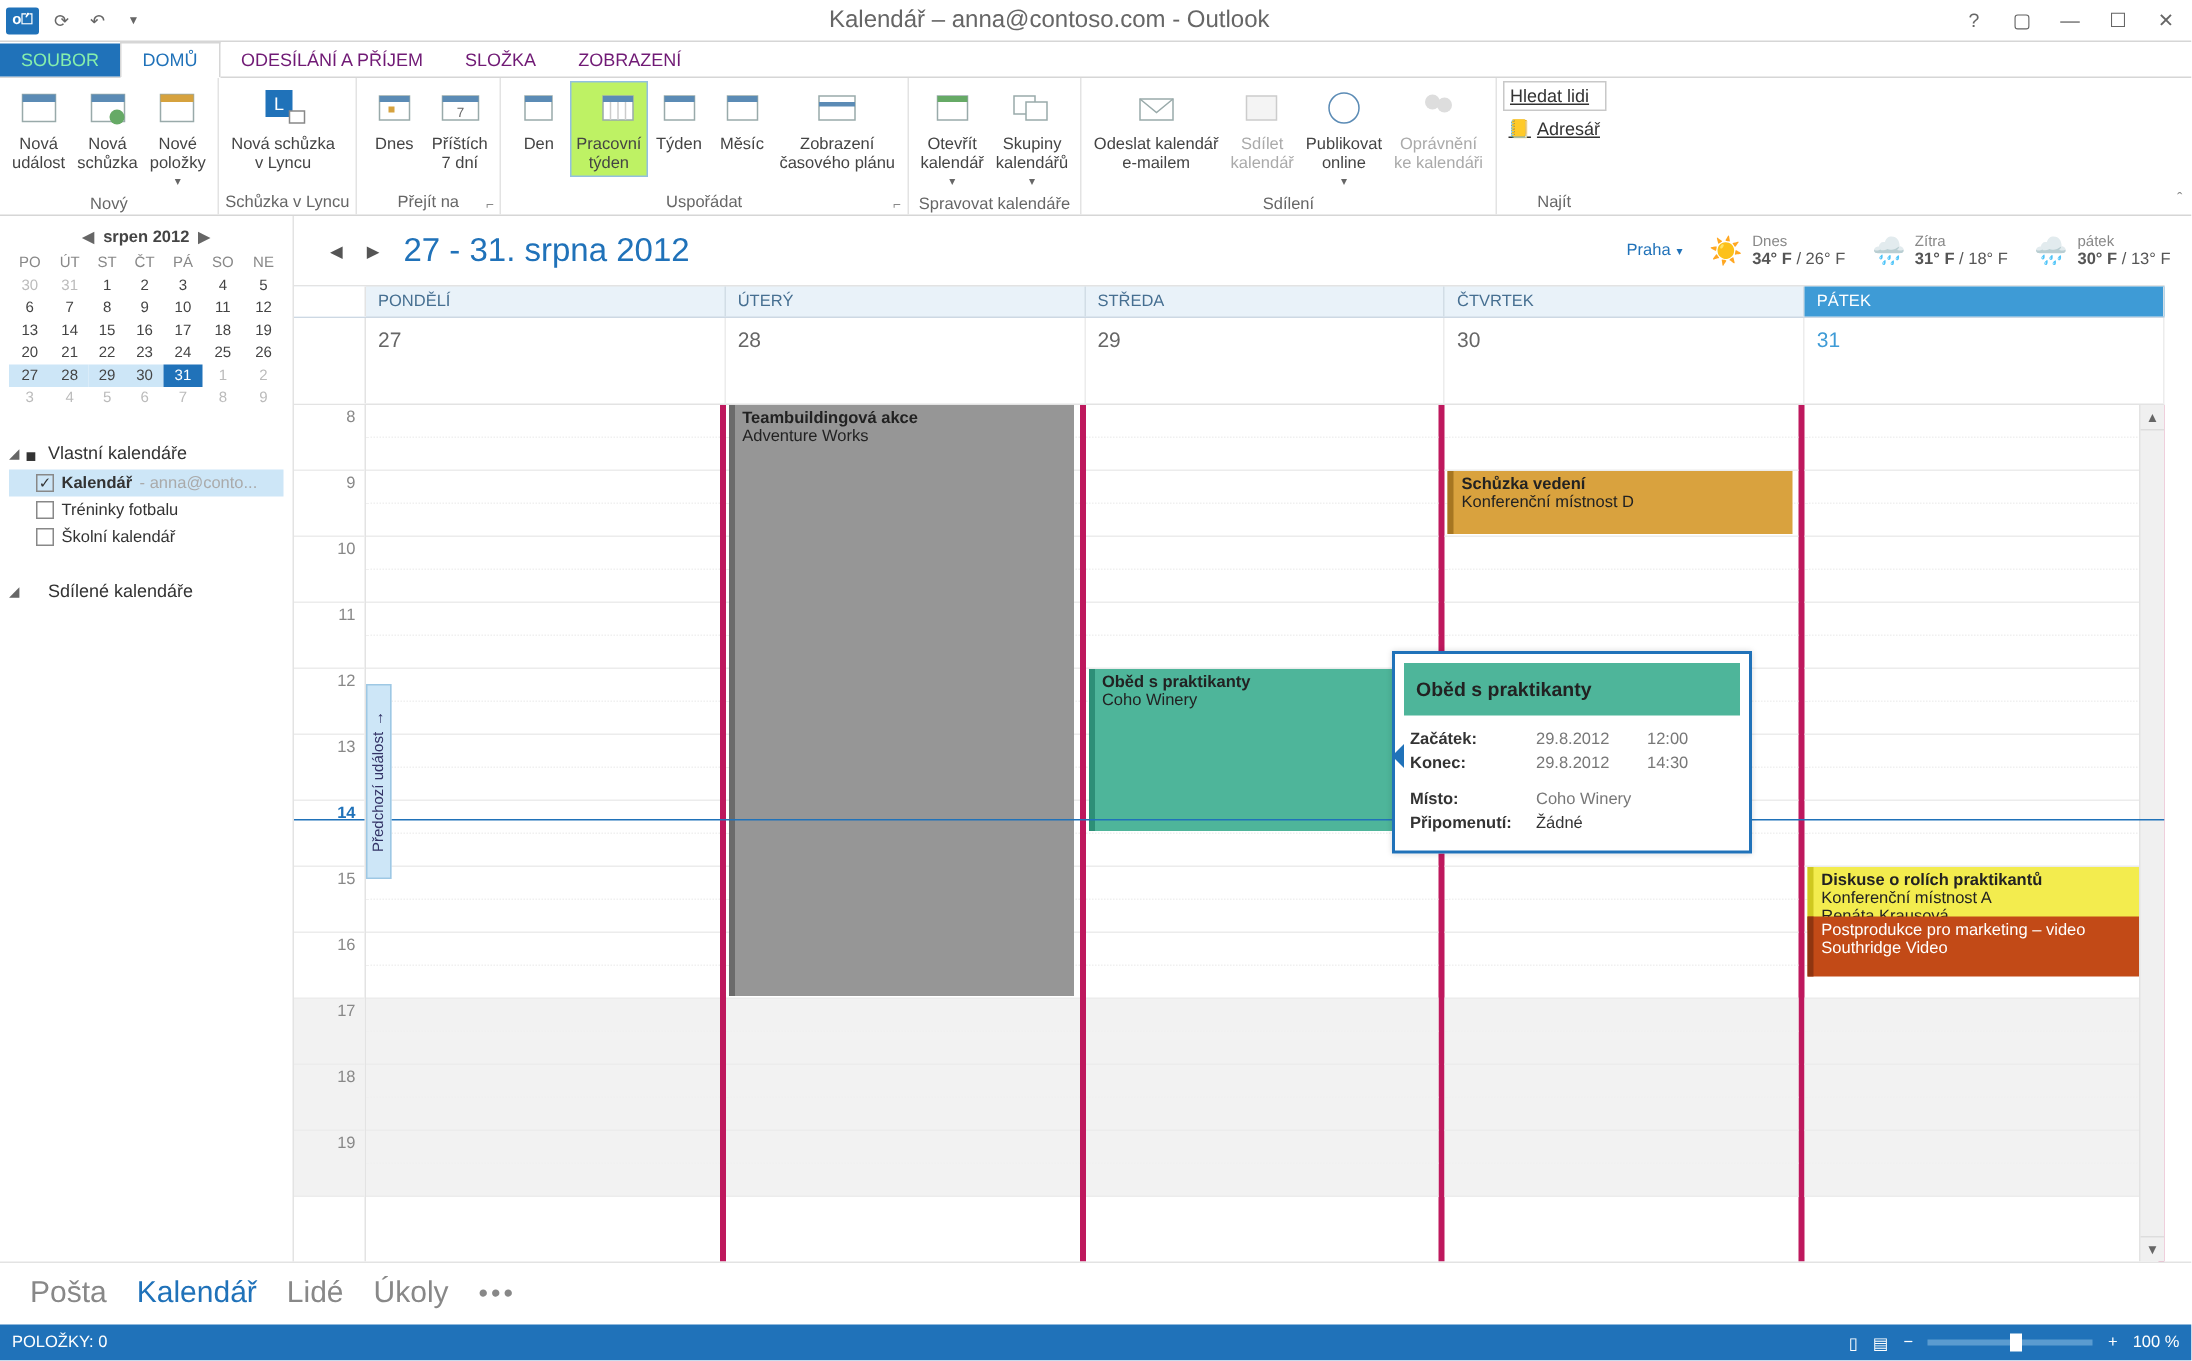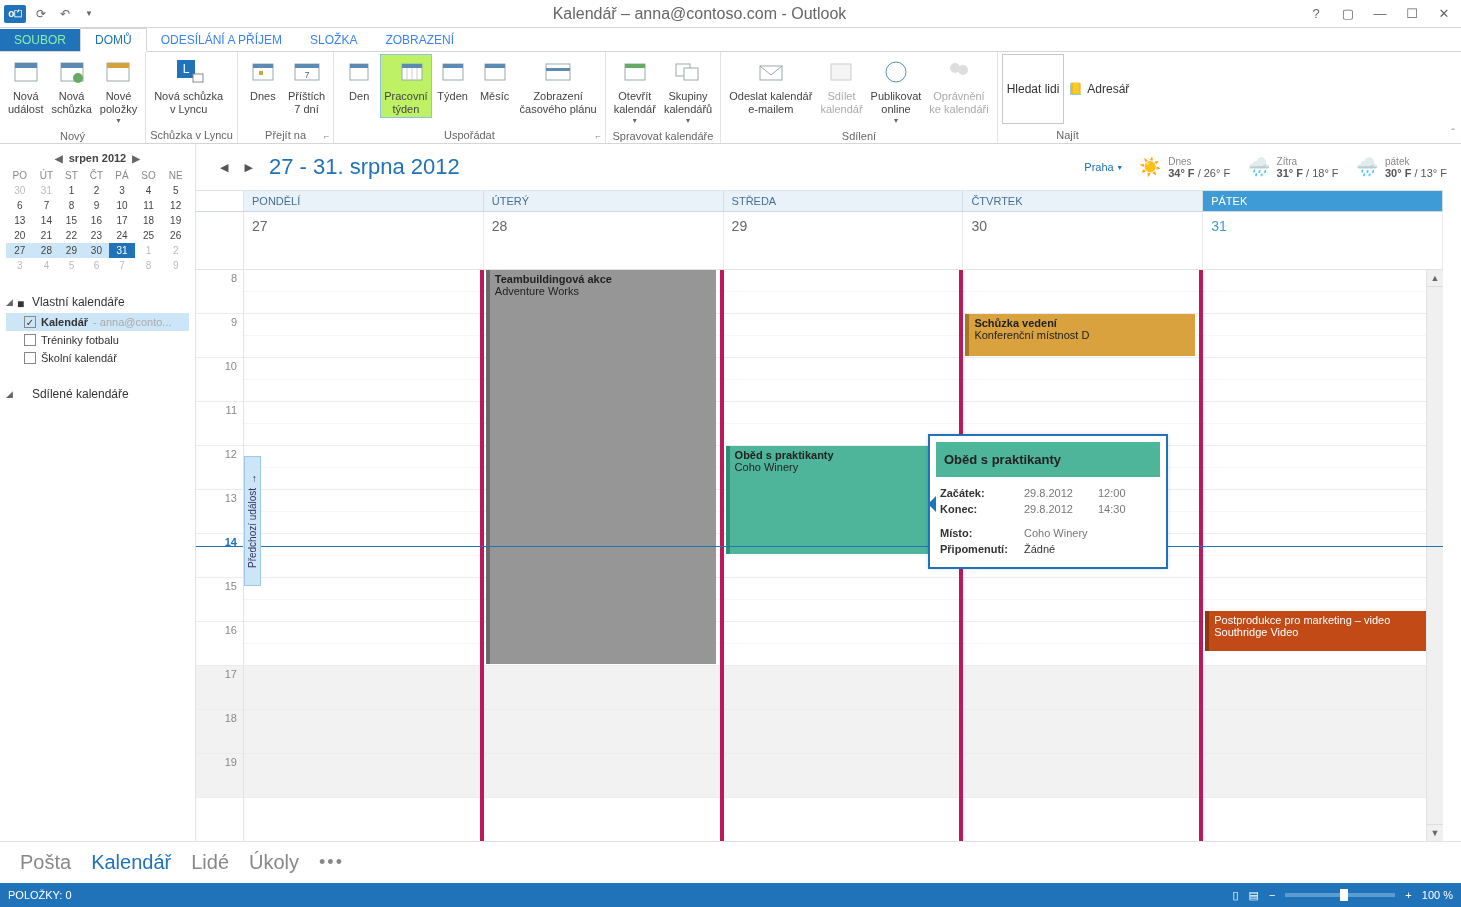--- a/index.html
+++ b/index.html
@@ -10,21 +10,21 @@
 .titlebar-left { display: flex; align-items: center; gap: 6px; padding-left: 4px; }
 .titlebar-icon { width: 22px; height: 18px; background:#2072b9; color:#fff; display:flex;align-items:center;justify-content:center;font-size:10px;font-weight:bold;border-radius:2px; }
 .titlebar-qat { display:flex; gap:6px; }
 .titlebar-qat span { width:18px;height:18px;display:flex;align-items:center;justify-content:center;color:#666;cursor:pointer; }
 .titlebar-center { flex:1; text-align:center; color:#666; font-size:16px; }
 .titlebar-right { display:flex; gap:2px; padding-right:2px; }
 .titlebar-right span { width:30px;height:22px;display:flex;align-items:center;justify-content:center;color:#666;cursor:pointer;font-size:13px; }
 
 
 .tabs { height: 24px; background: #fff; display: flex; align-items: flex-end; border-bottom: 1px solid #d6d6d6; }
-.tab { padding: 4px 14px; font-size: 12px; color: #3b82f6; cursor: pointer; }
+.tab { padding: 4px 14px; font-size: 12px; color: #701a75; cursor: pointer; }
 .tab.file { background:#2072b9; color:#86efac; }
 .tab.active { background:#fff; border:1px solid #d6d6d6; border-bottom:1px solid #fff; margin-bottom:-1px; color:#2072b9; }
 
 
 .ribbon { height: 92px; background:#fff; display:flex; border-bottom:1px solid #d6d6d6; position:relative; }
 .ribbon-group { display:flex; flex-direction:column; border-right:1px solid #e3e3e3; padding:2px 4px 0 4px; }
 .ribbon-group-items { display:flex; flex:1; align-items:flex-start; }
 .ribbon-group-label { text-align:center; font-size:11px; color:#666; padding:2px 0; position:relative; }
 .ribbon-group-label .expand { position:absolute; right:0; bottom:2px; font-size:9px; color:#888; }
 .rbtn { display:flex; flex-direction:column; align-items:center; justify-content:flex-start; padding:2px 4px; cursor:pointer; text-align:center; font-size:11px; line-height:1.2; color:#444; min-width:42px; }
@@ -366,21 +366,21 @@
               <circle cx="18" cy="12" r="5" fill="#ddd"></circle>
             </svg>
           </div>
           <span style="white-space:pre-line">Oprávnění
 ke kalendáři</span>
         </div>
     </div>
     <div class="ribbon-group-label">Sdílení</div>
   </div>
   <div class="ribbon-group" style="border-right:none;">
-    <div class="ribbon-group-items" style="flex-direction:row;align-items:stretch;">
+    <div class="ribbon-group-items" style="flex-direction:column;align-items:stretch;text-decoration:underline;">
       <div class="ribbon-side-item">
           <span>Hledat lidi</span>
         </div>
       <div class="ribbon-side-item" style="border:none;">
           <span>📒</span>
           <span>Adresář</span>
         </div>
     </div>
     <div class="ribbon-group-label">Najít</div>
   </div>
@@ -693,20 +693,21 @@
             <div class="slot"></div>
             <div class="slot hr"></div>
             <div class="slot"></div>
             <div class="slot hr"></div>
             <div class="slot off"></div>
             <div class="slot hr off"></div>
             <div class="slot off"></div>
             <div class="slot hr off"></div>
             <div class="slot off"></div>
             <div class="slot hr off"></div>
+            <div class="event ev-yellow" style="top: 308px; height: 42px;"><span class="et">Diskuse o rolích praktikantů</span><span class="el">Konferenční místnost A</span><div class="el">Renáta Krausová</div></div>
             <div class="event ev-red" style="top: 341px; height: 39.6px;"><span class="et" style="font-weight: normal;">Postprodukce pro marketing – video</span><span class="el">Southridge Video</span></div>
           </div>
           <div class="nowline" style="top: 276px;"></div>
         </div>
       <div class="vscroll">
         <div class="up">▲</div>
         <div class="down">▼</div>
       </div>
     </div>
 

